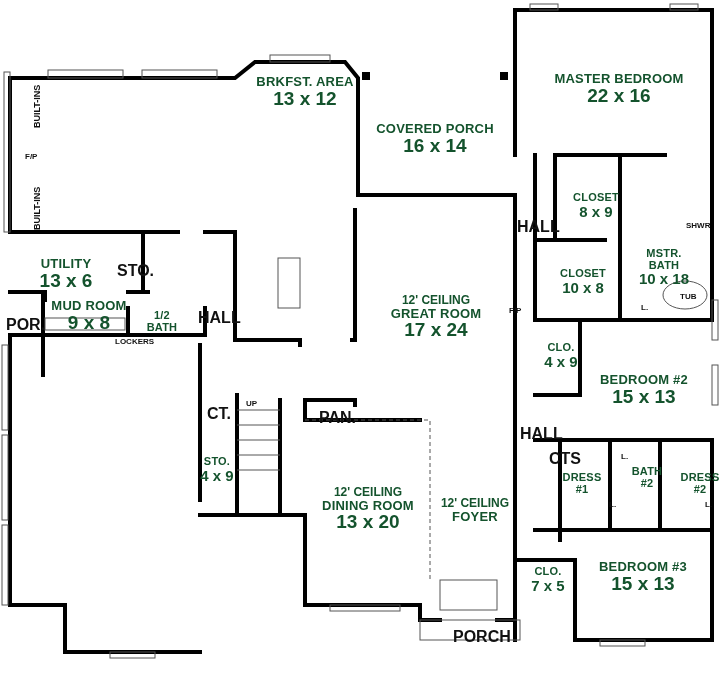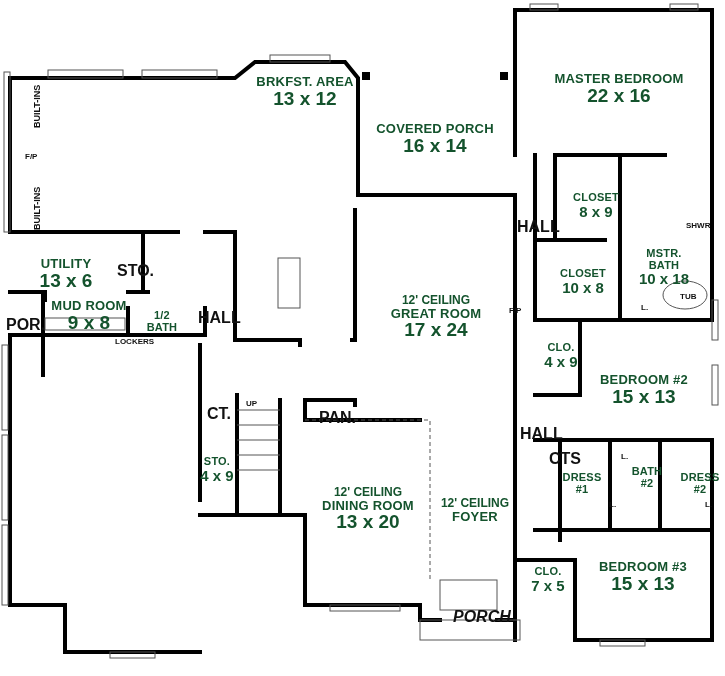--- a/index.html
+++ b/index.html
@@ -212,14 +212,14 @@
   <div class="tag" style="left:207px;top:405px;">CT.</div>
   <div class="tag tiny" style="left:246px;top:399px;">UP</div>
   <div class="tag" style="left:275px;top:409px;padding-left:44px;">PAN.</div>
   <div class="tag tiny" style="left:686px;top:221px;">SHWR</div>
   <div class="tag tiny" style="left:680px;top:292px;">TUB</div>
   <div class="tag tiny" style="left:641px;top:303px;">L.</div>
   <div class="tag tiny" style="left:621px;top:452px;">L.</div>
   <div class="tag tiny" style="left:609px;top:500px;">L.</div>
   <div class="tag tiny" style="left:705px;top:500px;">L.</div>
   <div class="tag" style="left:549px;top:450px;">CTS</div>
-  <div class="tag" style="left:453px;top:608px;font-style:italic;">PORCH</div>
+  <div class="tag" style="left:453px;top:628px;">PORCH</div>
 </div>
 
 </body></html>

